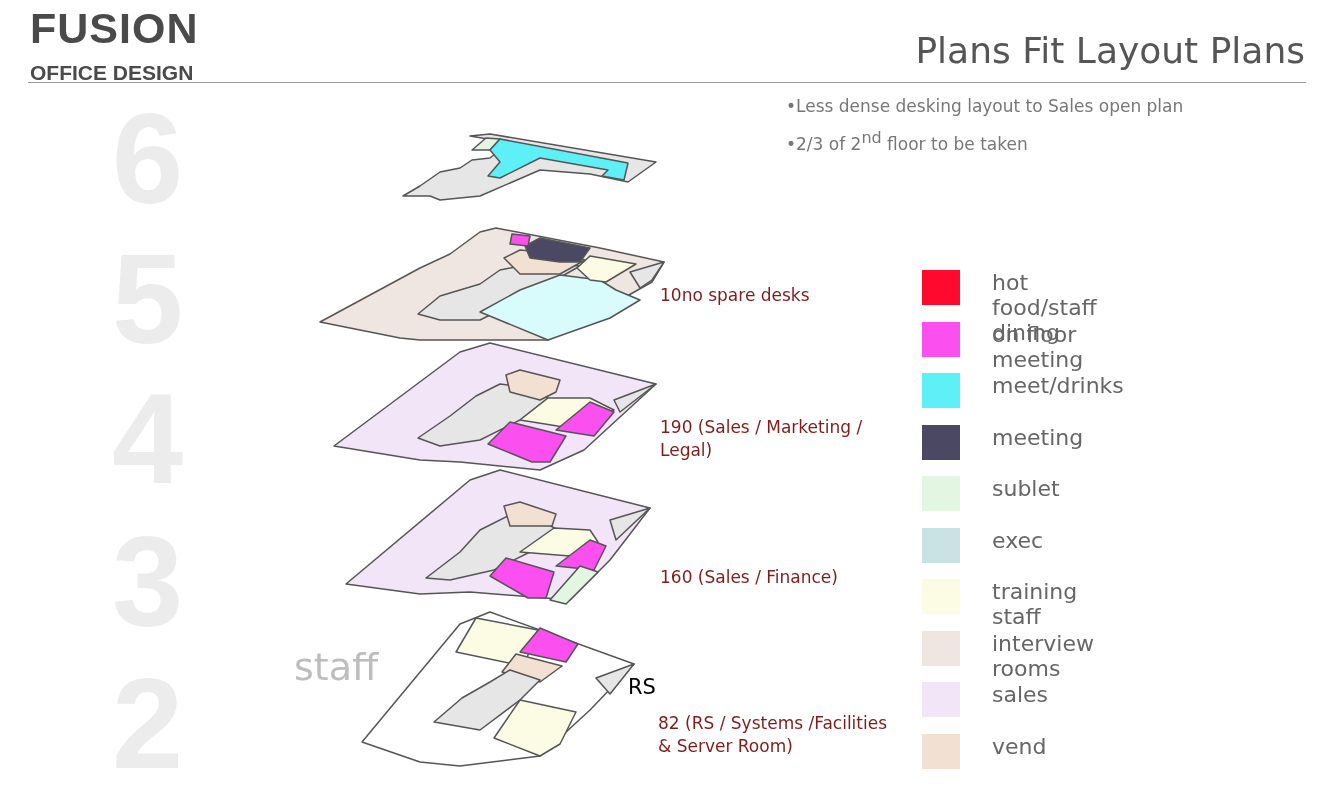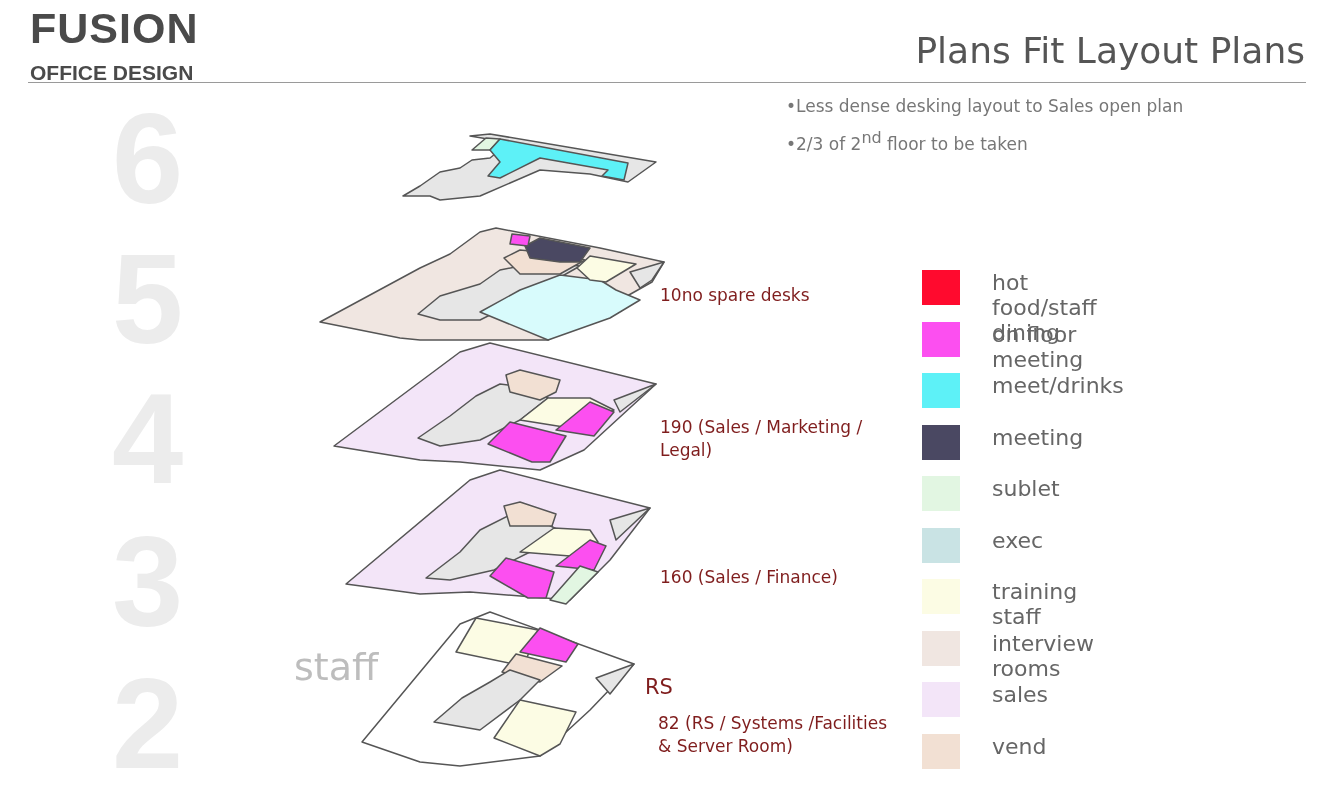--- a/index.html
+++ b/index.html
@@ -9,21 +9,21 @@
   .logo .l2{font-family:"Liberation Sans",sans-serif;font-weight:bold;font-size:21px;color:#4a4a4a;line-height:22px;margin-top:12px;}
   .title{position:absolute;right:12px;top:30px;font-size:36px;color:#555;font-family:"DejaVu Sans",sans-serif;font-weight:normal;}
   .rule{position:absolute;left:28px;top:82px;width:1278px;height:1px;background:#9a9a9a;}
   .notes{position:absolute;left:786px;top:96px;font-size:17px;color:#777;}
   .notes div{margin-bottom:12px;}
   .notes sup{font-size:16px;}
   .floornum{position:absolute;left:112px;font-family:"Liberation Sans",sans-serif;font-weight:bold;font-size:128px;color:#ececec;line-height:1;}
   .plans{position:absolute;left:0;top:0;}
   .ann{position:absolute;font-size:17px;color:#7f1d1d;line-height:23px;}
   .sublet{position:absolute;left:294px;top:645px;font-size:38px;color:#bdbdbd;}
-  .rs{position:absolute;left:628px;top:675px;font-size:21px;color:#7f1d1d;margin-left:17px;}
+  .rs{position:absolute;left:628px;top:675px;font-size:21px;color:#000000;}
   .legend{position:absolute;left:922px;top:268px;}
   .legend .row{position:relative;height:51.5px;}
   .legend .sw{position:absolute;left:0;top:2px;width:38px;height:35px;}
   .legend .lbl{position:absolute;left:70px;top:2px;font-size:22px;color:#666;font-family:"DejaVu Sans",sans-serif;}
 </style>
 </head>
 <body>
 
 <div class="logo">
   <div class="l1">FUSION</div>

